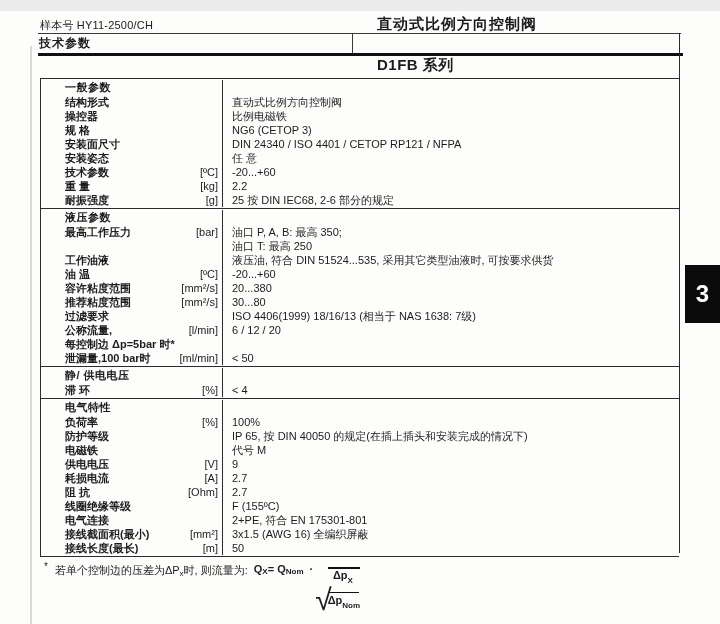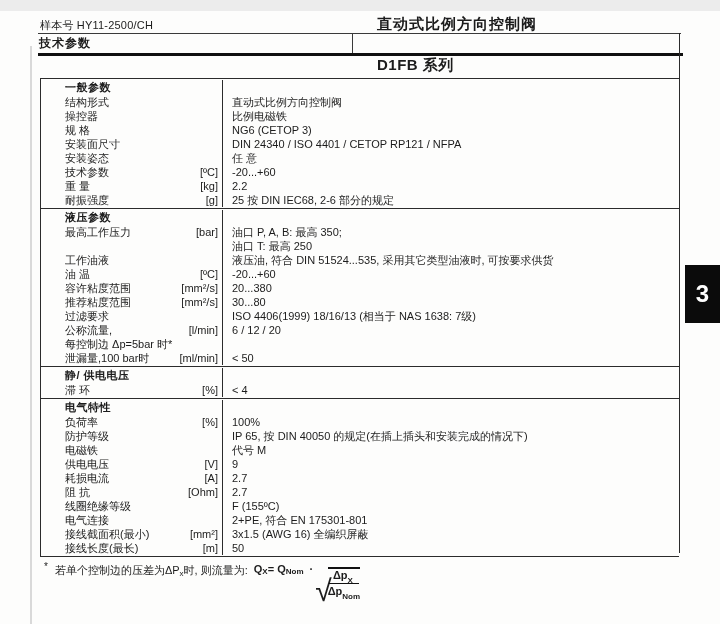--- a/index.html
+++ b/index.html
@@ -24,21 +24,21 @@
   
   .ptable{
     position:absolute;left:40px;top:78px;width:639px;box-sizing:border-box;
     border-top:1px solid #2b2b2b;border-bottom:1px solid #2b2b2b;border-left:1px solid #2b2b2b;
     font-size:11px;line-height:14px;
   }
   .section{padding:1px 0;}
   .section + .section{border-top:1px solid #2b2b2b;}
   .trow{display:flex;align-items:stretch;min-height:14px;}
   .cell-label{width:181px;box-sizing:border-box;display:flex;align-items:flex-start;padding-left:24px;flex-shrink:0;}
-  .lbl{white-space:pre-line;}
+  .lbl{white-space:pre-line;font-weight:bold;}
   .unit{margin-left:auto;white-space:nowrap;padding-right:4px;padding-left:13px;}
   .cell-value{flex:1;border-left:1px solid #2b2b2b;padding-left:9px;white-space:pre-line;min-height:14px;}
   .sec-title{font-weight:bold;line-height:15px;letter-spacing:.5px;}
   .trow.title-row{min-height:15px;}
 
   
   .side-tab{
     position:absolute;left:685px;top:265px;width:35px;height:58px;background:#0b0b0b;
     color:#ffffff;display:flex;align-items:center;justify-content:center;
     font-size:24px;font-weight:bold;
@@ -48,21 +48,21 @@
   .footnote{position:absolute;left:44px;top:563px;font-size:11px;display:flex;align-items:flex-start;}
   .fn-marker{font-size:10px;vertical-align:top;position:relative;top:-2px;margin-right:7px;}
   .fn-sub{font-size:8px;position:relative;top:2px;}
   .formula{display:inline-flex;align-items:flex-start;margin-left:6px;white-space:nowrap;}
   .fvar{font-weight:bold;}
   .fsub{font-size:8px;position:relative;top:4px;font-weight:bold;}
   .fdot{margin:0 2px 0 6px;font-weight:bold;}
   .sqrt-group{display:inline-flex;align-items:flex-end;transform:translateY(2px);}
   .radical{font-size:30px;line-height:26px;font-weight:300;margin-right:-4px;transform:translateY(9px);}
   .frac{display:inline-flex;flex-direction:column;align-items:center;border-top:2px solid #111;transform:translateY(2px);}
-  .frac .num{border-bottom:1px solid #111;padding:0 6px 2px 4px;font-weight:bold;}
+  .frac .num{border-bottom:1px solid #111;padding:0 6px 11px 4px;font-weight:bold;}
   .frac .den{padding-top:1px;font-weight:bold;}
 </style>
 </head>
 <body>
 
 <div class="scan-top"></div>
 <div class="scan-left-line"></div>
 
 <div class="doc-number">样本号 HY11-2500/CH</div>
 <div class="doc-title">直动式比例方向控制阀</div>

